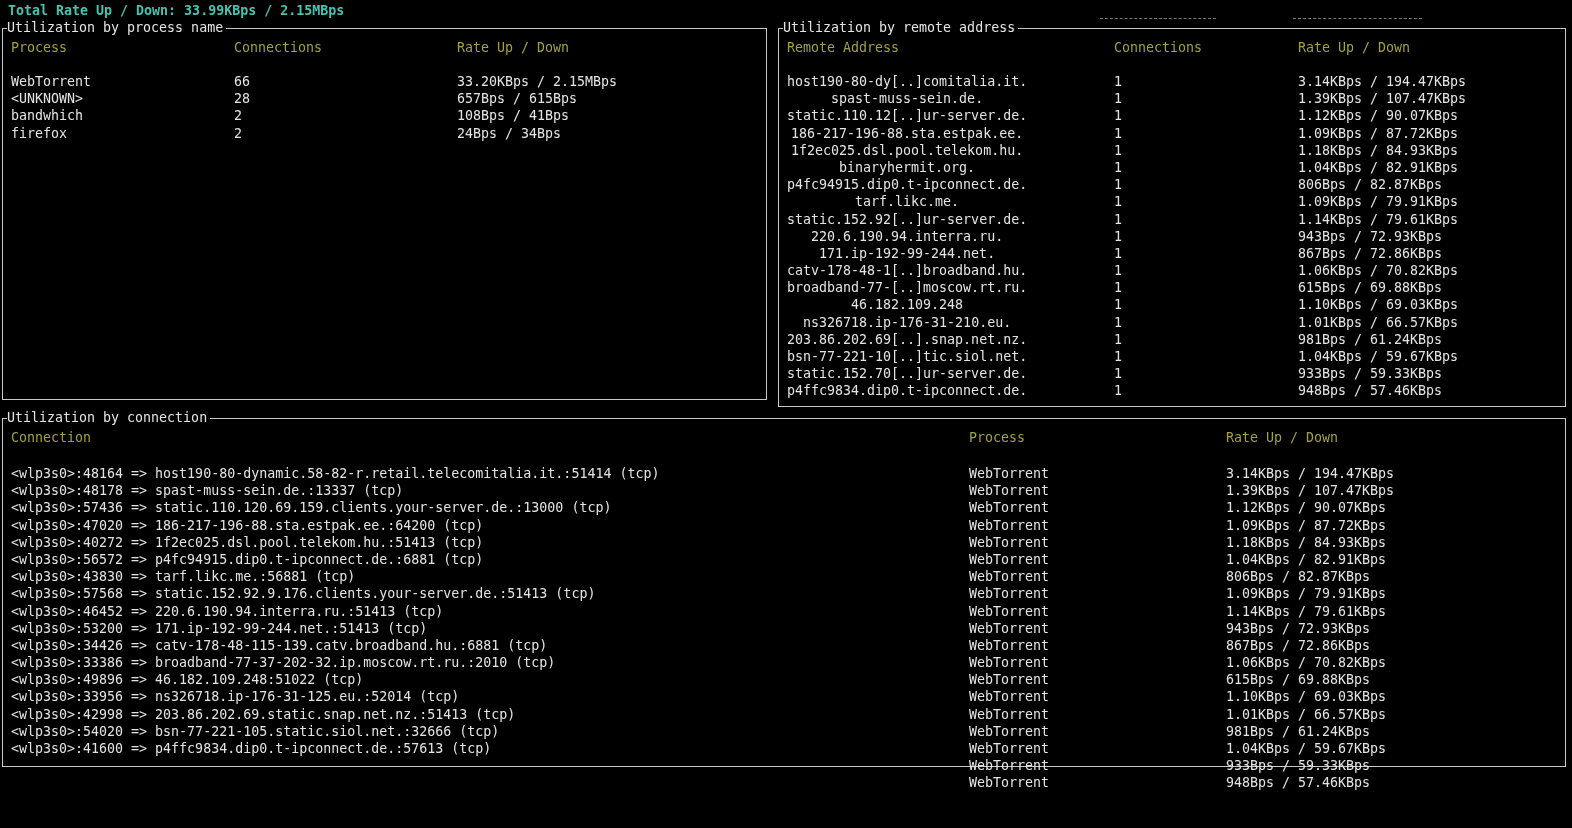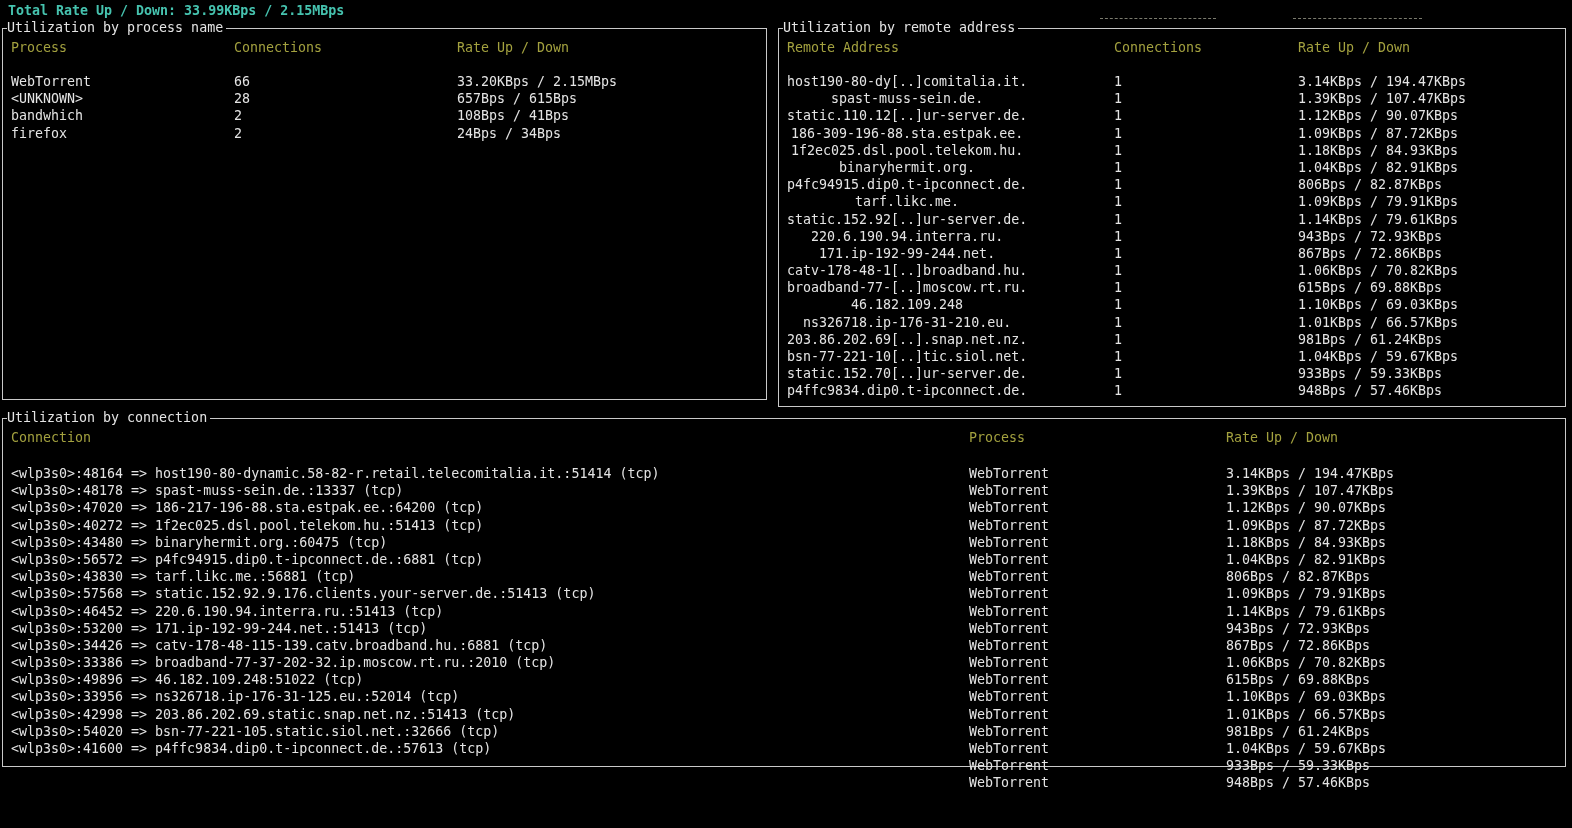--- a/index.html
+++ b/index.html
@@ -93,21 +93,21 @@
 
   <div class="panel" style="left:778px;top:28px;width:788px;height:379px;">
     <div class="panel-title">Utilization by remote address</div>
     <div class="col-h" style="left:8px;">Remote Address</div>
     <div class="col-h" style="left:335px;">Connections</div>
     <div class="col-h" style="left:519px;">Rate Up / Down</div>
     <div class="rows" style="left:8px;top:44px;text-align:center;">
         <div class="cell">host190-80-dy[..]comitalia.it.</div>
         <div class="cell">spast-muss-sein.de.</div>
         <div class="cell">static.110.12[..]ur-server.de.</div>
-        <div class="cell">186-309-196-88.sta.estpak.ee.</div>
+        <div class="cell">186-217-196-88.sta.estpak.ee.</div>
         <div class="cell">1f2ec025.dsl.pool.telekom.hu.</div>
         <div class="cell">binaryhermit.org.</div>
         <div class="cell">p4fc94915.dip0.t-ipconnect.de.</div>
         <div class="cell">tarf.likc.me.</div>
         <div class="cell">static.152.92[..]ur-server.de.</div>
         <div class="cell">220.6.190.94.interra.ru.</div>
         <div class="cell">171.ip-192-99-244.net.</div>
         <div class="cell">catv-178-48-1[..]broadband.hu.</div>
         <div class="cell">broadband-77-[..]moscow.rt.ru.</div>
         <div class="cell">46.182.109.248</div>
@@ -162,23 +162,23 @@
   </div>
 
   <div class="panel" style="left:2px;top:418px;width:1564px;height:349px;">
     <div class="panel-title">Utilization by connection</div>
     <div class="col-h" style="left:8px;">Connection</div>
     <div class="col-h" style="left:966px;">Process</div>
     <div class="col-h" style="left:1223px;">Rate Up / Down</div>
     <div class="rows" style="left:8px;top:46px;">
         <div class="cell">&lt;wlp3s0&gt;:48164 =&gt; host190-80-dynamic.58-82-r.retail.telecomitalia.it.:51414 (tcp)</div>
         <div class="cell">&lt;wlp3s0&gt;:48178 =&gt; spast-muss-sein.de.:13337 (tcp)</div>
+        <div class="cell">&lt;wlp3s0&gt;:57436 =&gt; static.110.120.69.159.clients.your-server.de.:13000 (tcp)</div>
         <div class="cell">&lt;wlp3s0&gt;:47020 =&gt; 186-217-196-88.sta.estpak.ee.:64200 (tcp)</div>
         <div class="cell">&lt;wlp3s0&gt;:40272 =&gt; 1f2ec025.dsl.pool.telekom.hu.:51413 (tcp)</div>
-        <div class="cell">&lt;wlp3s0&gt;:43480 =&gt; binaryhermit.org.:60475 (tcp)</div>
         <div class="cell">&lt;wlp3s0&gt;:56572 =&gt; p4fc94915.dip0.t-ipconnect.de.:6881 (tcp)</div>
         <div class="cell">&lt;wlp3s0&gt;:43830 =&gt; tarf.likc.me.:56881 (tcp)</div>
         <div class="cell">&lt;wlp3s0&gt;:57568 =&gt; static.152.92.9.176.clients.your-server.de.:51413 (tcp)</div>
         <div class="cell">&lt;wlp3s0&gt;:46452 =&gt; 220.6.190.94.interra.ru.:51413 (tcp)</div>
         <div class="cell">&lt;wlp3s0&gt;:53200 =&gt; 171.ip-192-99-244.net.:51413 (tcp)</div>
         <div class="cell">&lt;wlp3s0&gt;:34426 =&gt; catv-178-48-115-139.catv.broadband.hu.:6881 (tcp)</div>
         <div class="cell">&lt;wlp3s0&gt;:33386 =&gt; broadband-77-37-202-32.ip.moscow.rt.ru.:2010 (tcp)</div>
         <div class="cell">&lt;wlp3s0&gt;:49896 =&gt; 46.182.109.248:51022 (tcp)</div>
         <div class="cell">&lt;wlp3s0&gt;:33956 =&gt; ns326718.ip-176-31-125.eu.:52014 (tcp)</div>
         <div class="cell">&lt;wlp3s0&gt;:42998 =&gt; 203.86.202.69.static.snap.net.nz.:51413 (tcp)</div>

